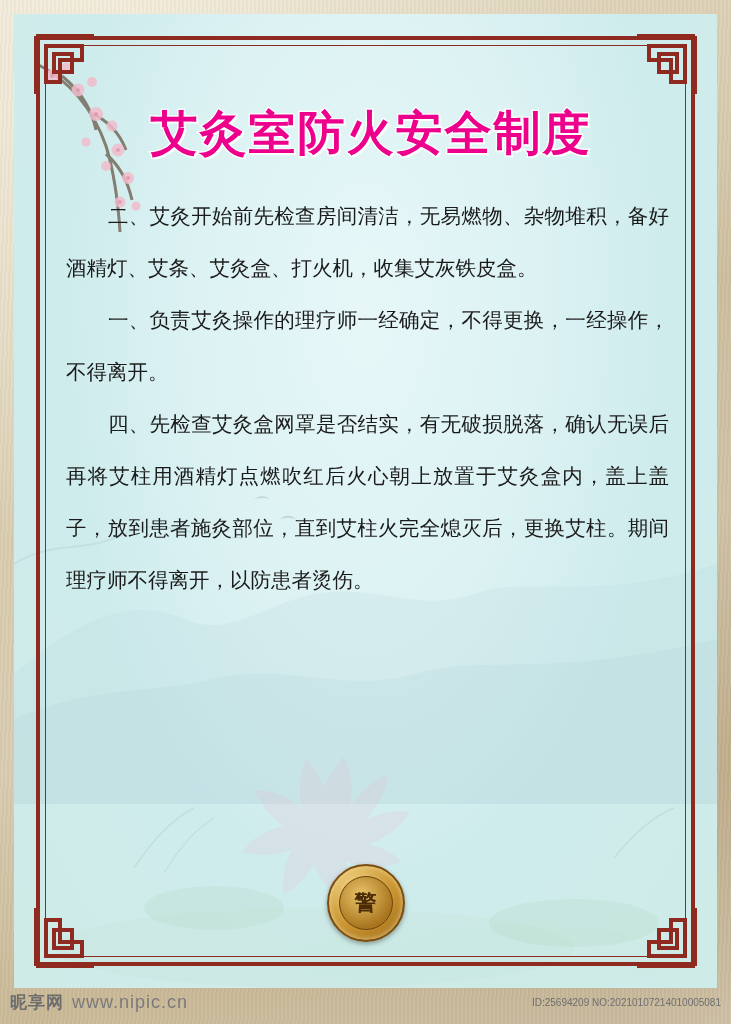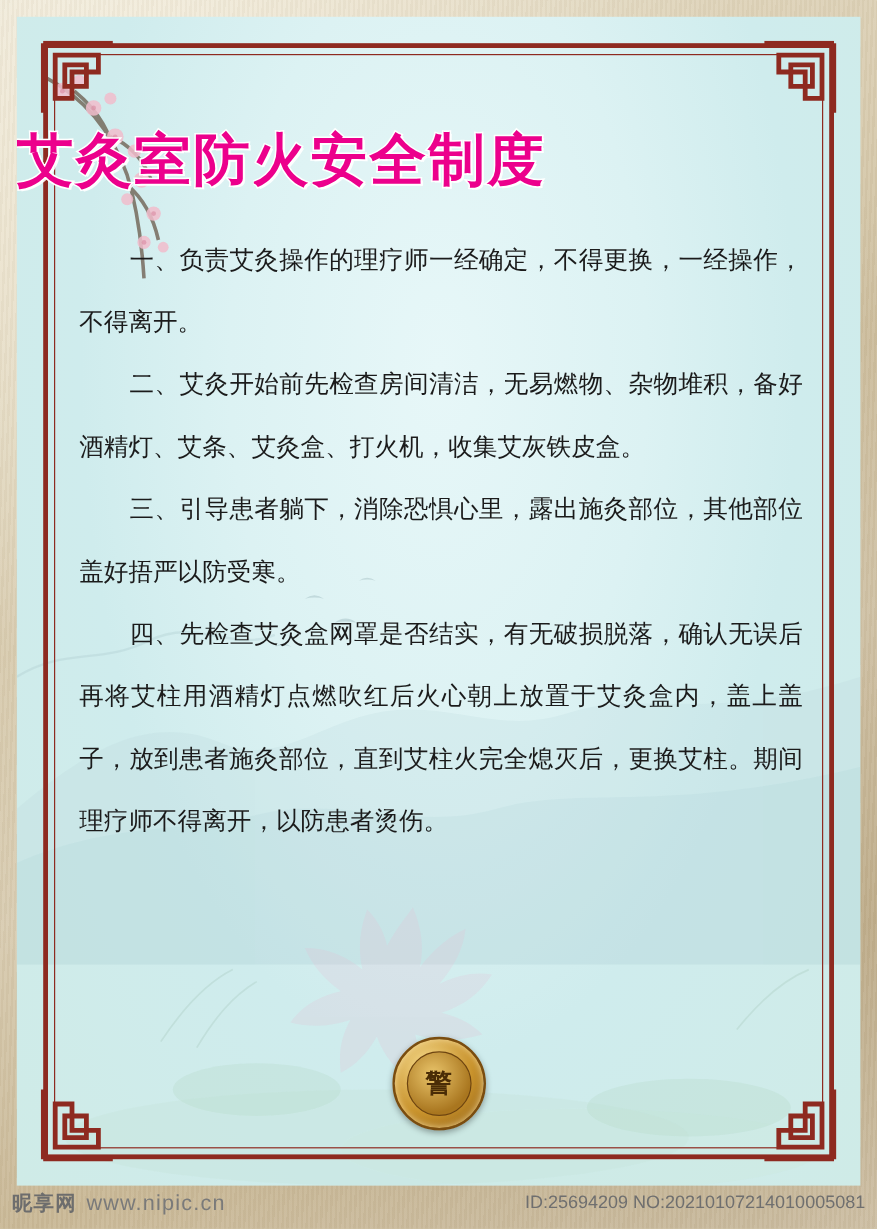--- a/index.html
+++ b/index.html
@@ -107,22 +107,23 @@
   }
   .corner.tl { left: 20px;  top: 20px; }
   .corner.tr { right: 20px; top: 20px;  transform: scaleX(-1); }
   .corner.bl { left: 20px;  bottom: 20px; transform: scaleY(-1); }
   .corner.br { right: 20px; bottom: 20px; transform: scale(-1,-1); }
 
   
   .title {
     position: absolute;
     top: 88px;
-    left: 0;
+    left: 11px;
     right: 0;
+    text-align: center;
     font-family: "DejaVu Sans", "Liberation Sans", sans-serif;
     font-size: 47px;
     font-weight: bold;
     letter-spacing: 2px;
     color: #ec008c;
     -webkit-text-stroke: 2.5px #ffffff;
     paint-order: stroke fill;
     text-shadow:
       0 0 1px #fff,
       2px 2px 0 rgba(255,255,255,0.9);
@@ -203,21 +204,21 @@
     letter-spacing: 1px;
   }
   .wm-url {
     font-family: "Liberation Sans", sans-serif;
     font-size: 18px;
     color: #7a7a7a;
     letter-spacing: 1px;
   }
   .wm-id {
     font-family: "Liberation Sans", sans-serif;
-    font-size: 15px;
+    font-size: 10px;
     color: #6f6f6f;
   }
 </style>
 </head>
 <body>
 
 <div class="page">
 
   <div class="poster">
 
@@ -309,23 +310,22 @@
       <g fill="none" stroke="#8e2a20" stroke-width="4">
         <path d="M2,2 L60,2 M2,2 L2,60"></path>
         <path d="M12,12 L48,12 L48,26 L26,26 L26,48 L12,48 Z"></path>
         <path d="M20,20 L38,20 L38,38 L20,38 Z"></path>
       </g>
     </svg>
 
     <div class="title">艾灸室防火安全制度</div>
 
     <div class="body-text">
+      <p class="para">二、艾灸开始前先检查房间清洁，无易燃物、杂物堆积，备好酒精灯、艾条、艾灸盒、打火机，收集艾灰铁皮盒。</p>
       <p class="para">一、负责艾灸操作的理疗师一经确定，不得更换，一经操作，不得离开。</p>
-      <p class="para">二、艾灸开始前先检查房间清洁，无易燃物、杂物堆积，备好酒精灯、艾条、艾灸盒、打火机，收集艾灰铁皮盒。</p>
-      <p class="para">三、引导患者躺下，消除恐惧心里，露出施灸部位，其他部位盖好捂严以防受寒。</p>
       <p class="para">四、先检查艾灸盒网罩是否结实，有无破损脱落，确认无误后再将艾柱用酒精灯点燃吹红后火心朝上放置于艾灸盒内，盖上盖子，放到患者施灸部位，直到艾柱火完全熄灭后，更换艾柱。期间理疗师不得离开，以防患者烫伤。</p>
     </div>
 
     <div class="seal">
       <div class="seal-inner">警</div>
     </div>
 
   </div>
 
   <div class="footer">

